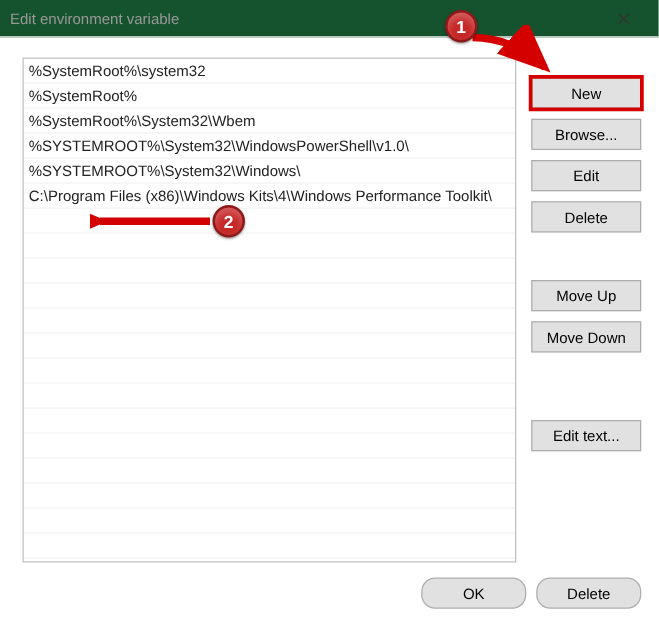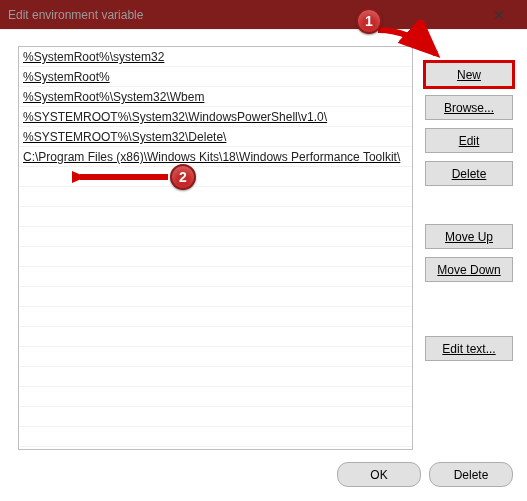--- a/index.html
+++ b/index.html
@@ -10,39 +10,38 @@
       width: 527px;
       height: 501px;
       overflow: hidden;
       position: relative;
     }
     .titlebar {
       height: 30px;
       display: flex;
       align-items: center;
       padding: 0 8px;
-      background: #7f1d1d;
+      background: #14532d;
       color: #999;
       font-size: 12px;
       border-bottom: 1px solid #eee;
     }
     .titlebar .title { flex: 1; }
     .close-btn {
       width: 40px; height: 28px;
       display: flex; align-items: center; justify-content: center;
       font-size: 14px; color: #666;
       cursor: pointer;
     }
     .content {
       position: relative;
       padding: 16px 14px 0 18px;
       display: flex;
       gap: 12px;
       height: 420px;
-      text-decoration: underline;
     }
     .listbox {
       flex: 1;
       border: 1px solid #bfbfbf;
       background: #fff;
       overflow: hidden;
     }
     .list-row {
       height: 20px;
       line-height: 20px;
@@ -116,22 +115,22 @@
       </svg>
   </div>
 </div>
 
 <div class="content">
   <div class="listbox" id="listbox">
       <div class="list-row">%SystemRoot%\system32</div>
       <div class="list-row">%SystemRoot%</div>
       <div class="list-row">%SystemRoot%\System32\Wbem</div>
       <div class="list-row">%SYSTEMROOT%\System32\WindowsPowerShell\v1.0\</div>
-      <div class="list-row">%SYSTEMROOT%\System32\Delete\</div>
-      <div class="list-row">C:\Program Files (x86)\Windows Kits\18\Windows Performance Toolkit\</div>
+      <div class="list-row">%SYSTEMROOT%\System32\Windows\</div>
+      <div class="list-row">C:\Program Files (x86)\Windows Kits\4\Windows Performance Toolkit\</div>
       <div class="list-row"></div>
       <div class="list-row"></div>
       <div class="list-row"></div>
       <div class="list-row"></div>
       <div class="list-row"></div>
       <div class="list-row"></div>
       <div class="list-row"></div>
       <div class="list-row"></div>
       <div class="list-row"></div>
       <div class="list-row"></div>

